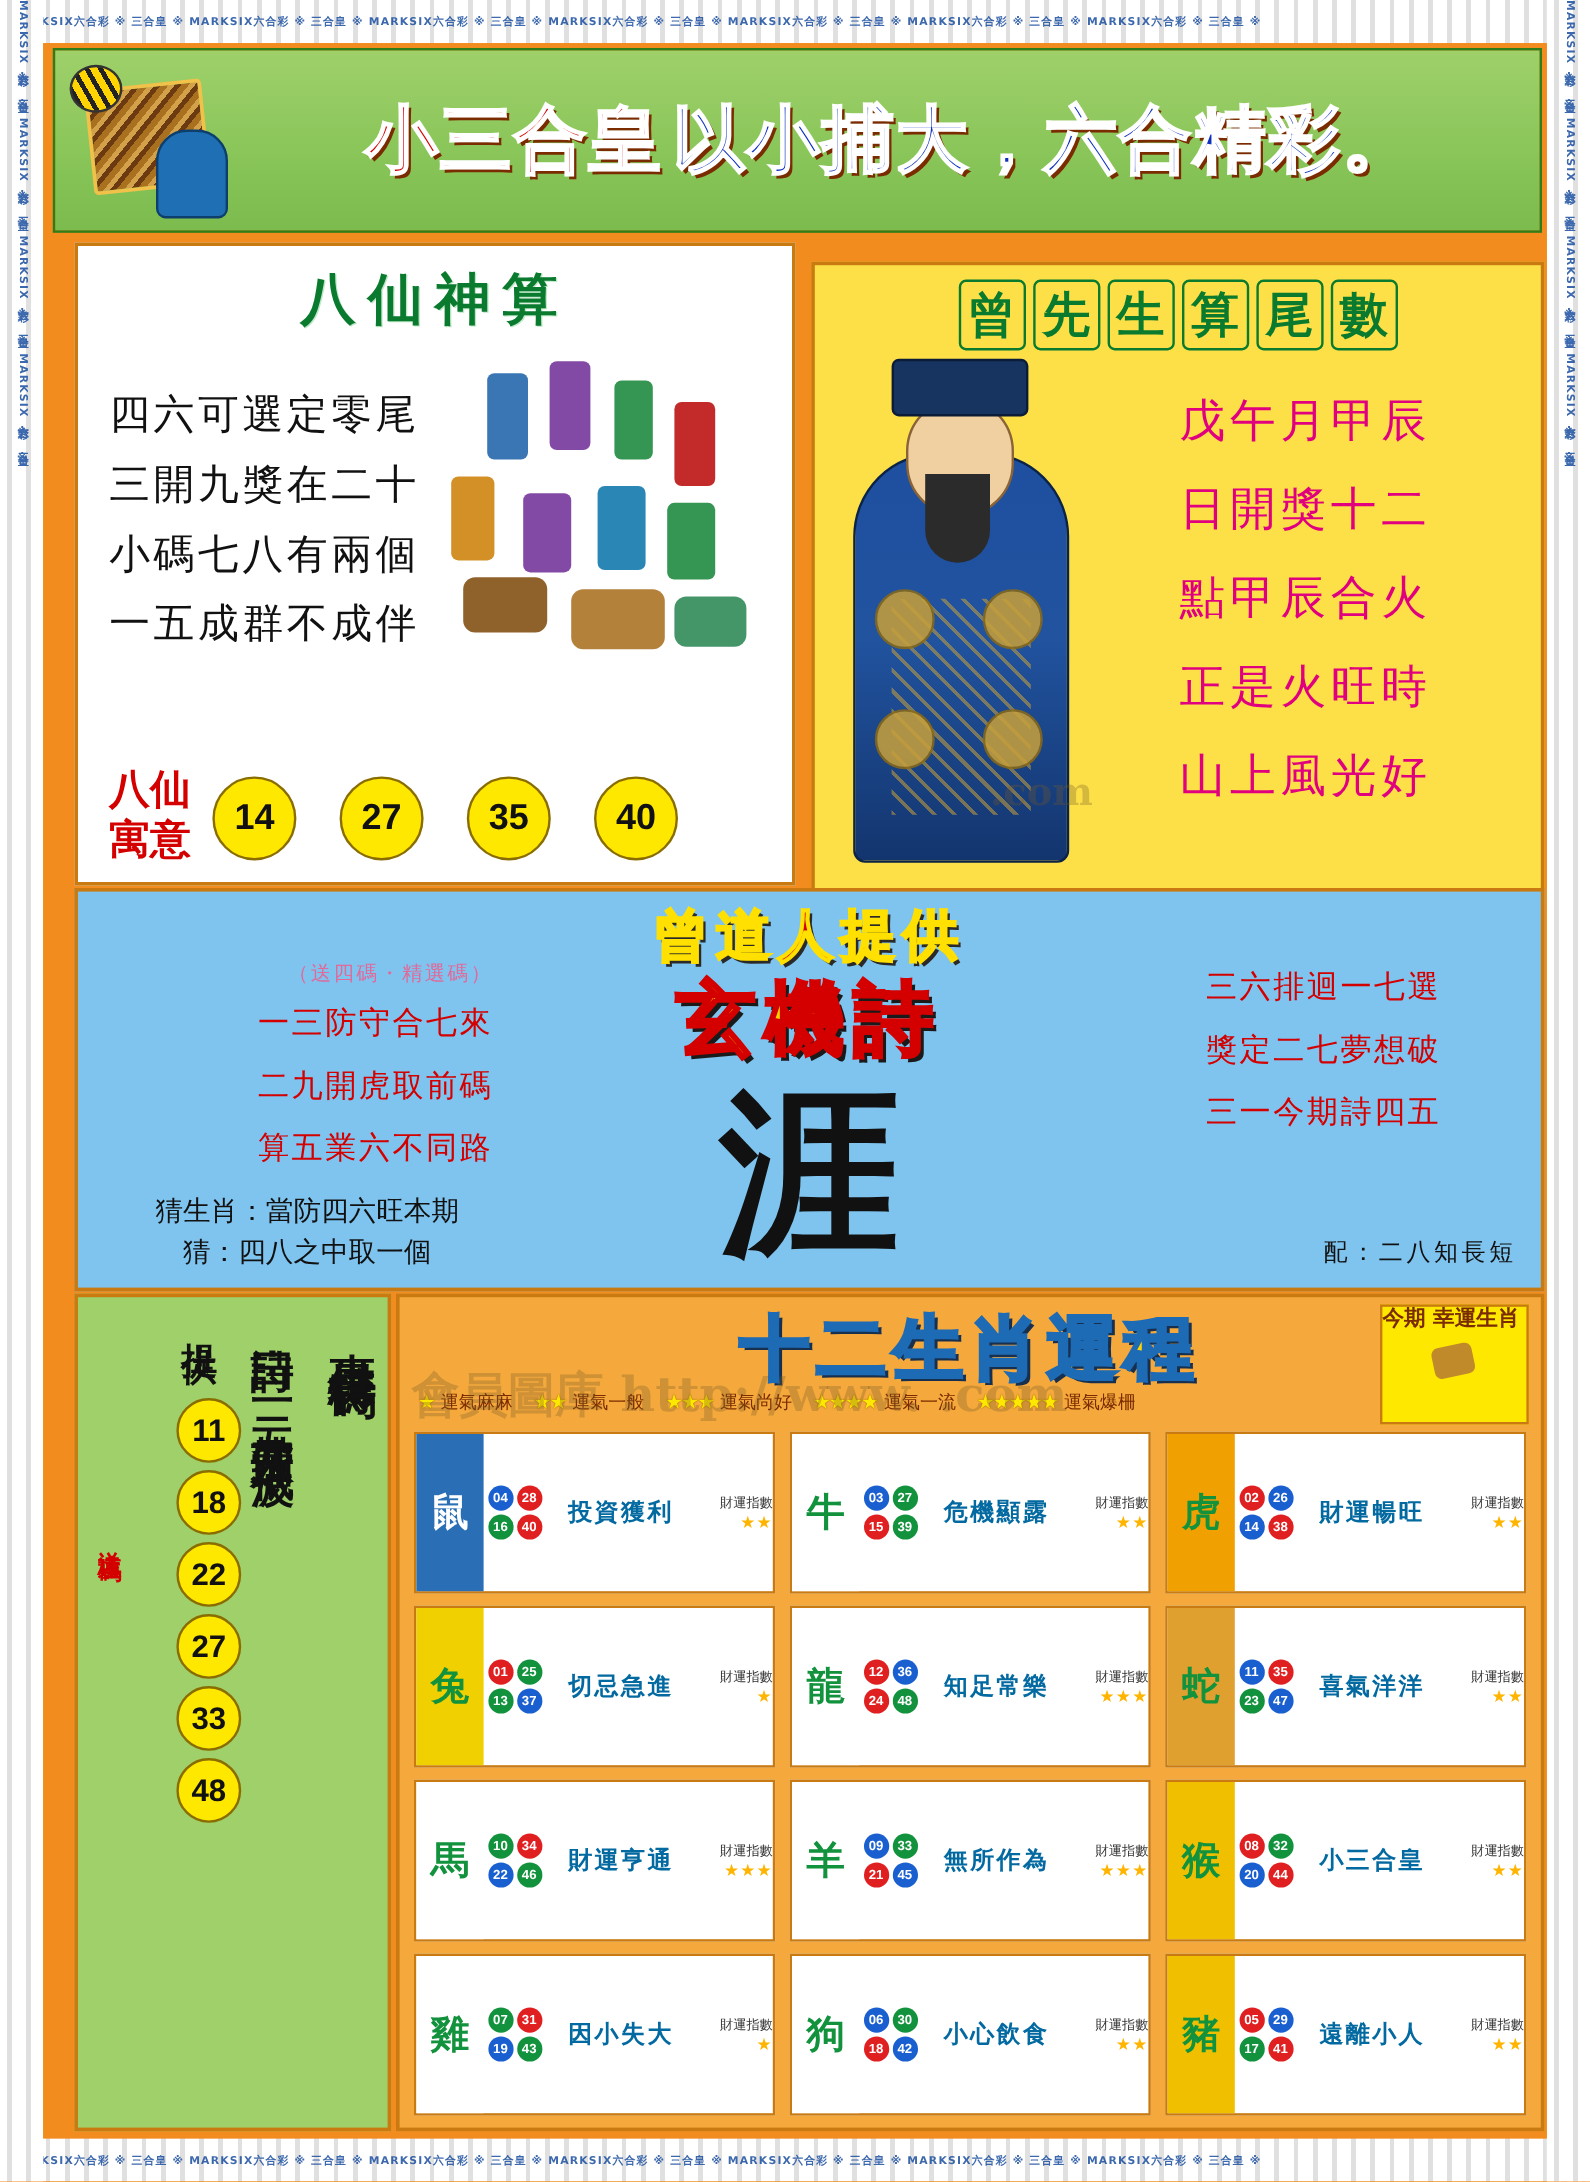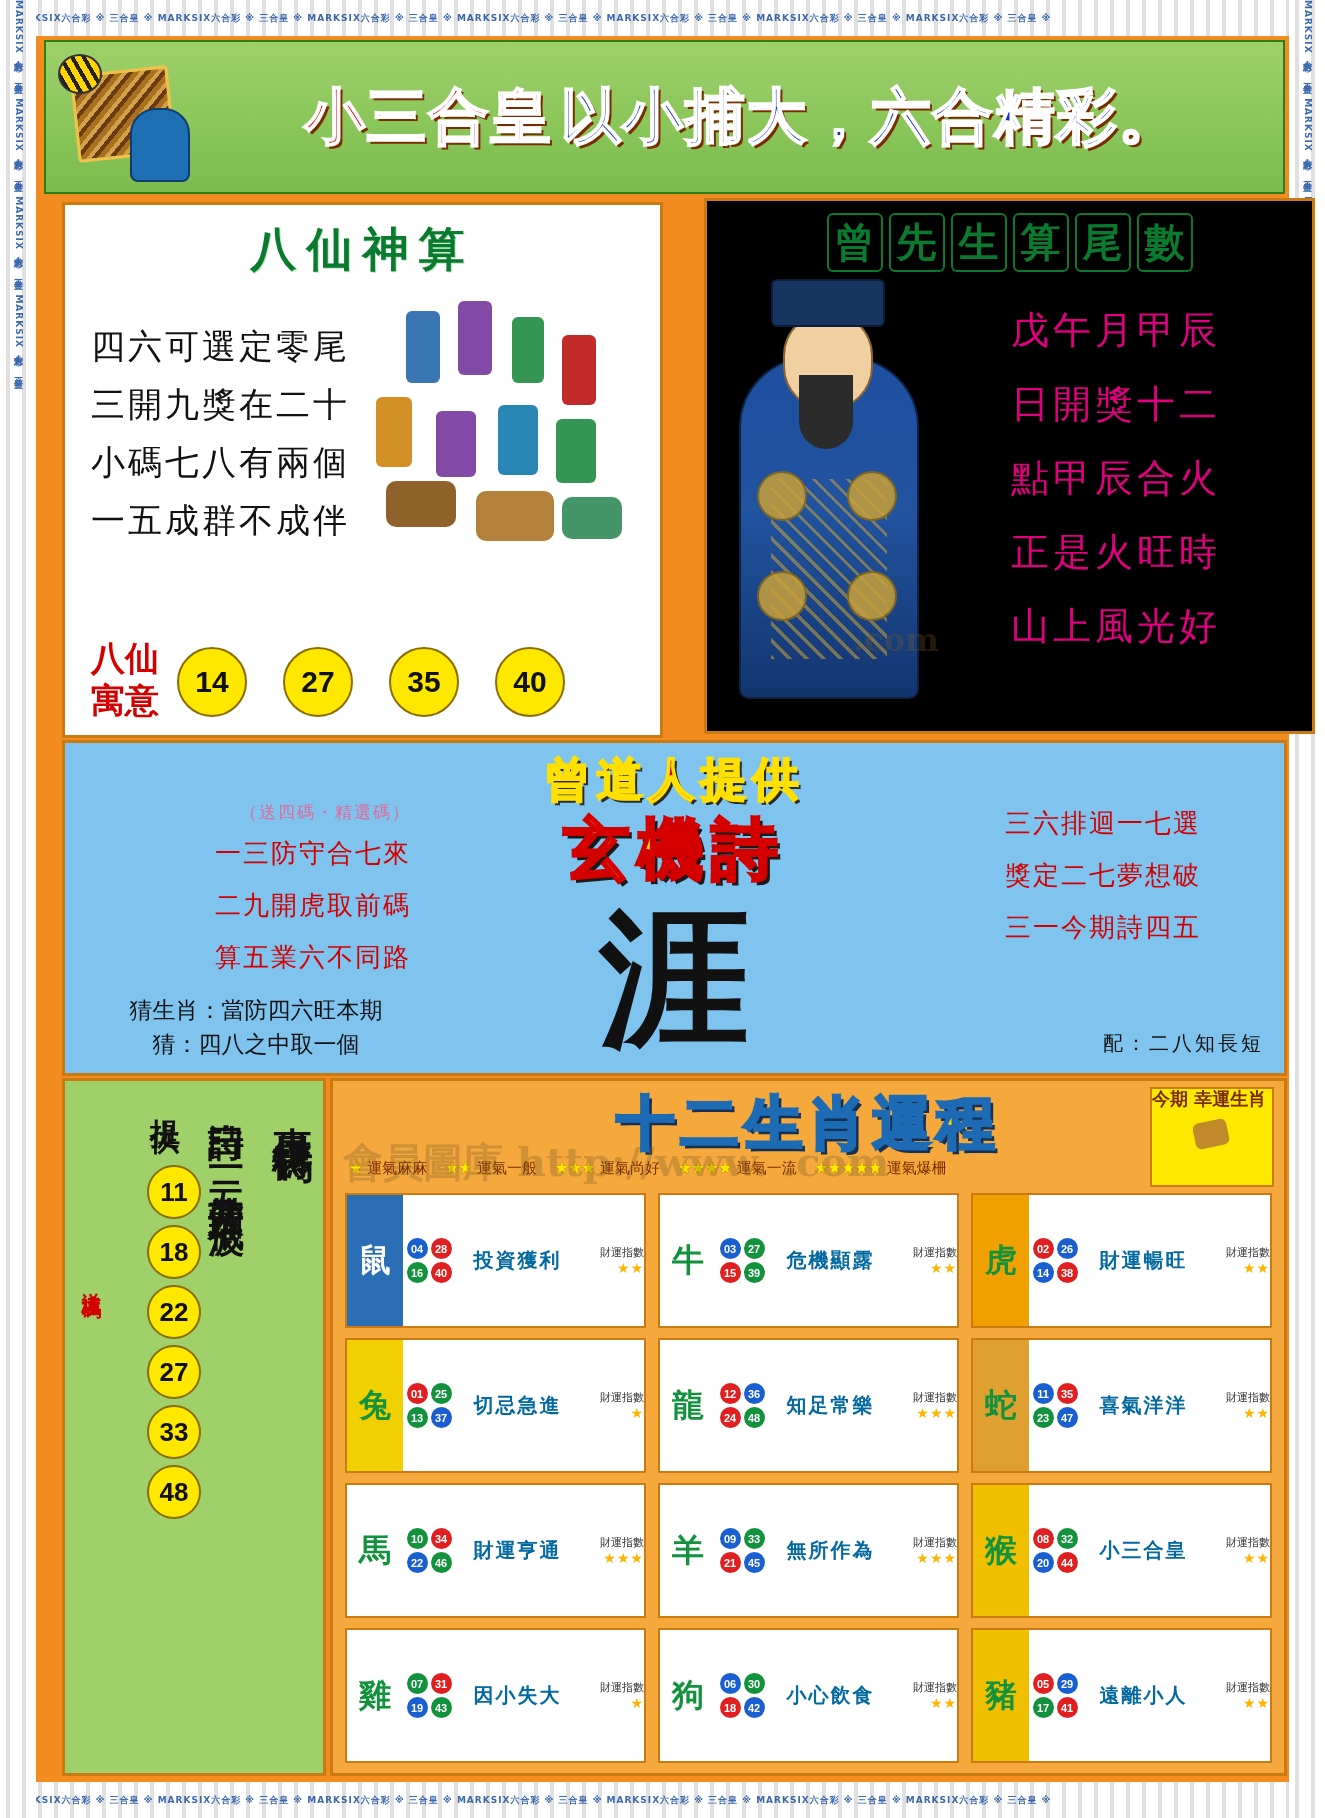--- a/index.html
+++ b/index.html
@@ -67,22 +67,22 @@
     text-shadow:3px 3px 0 #7a2b00;
     letter-spacing:2px;
   }
 
   
   .panel-left{
     position:absolute;left:26px;top:166px;width:595px;height:530px;
     background:#ffffff;border:3px solid #c97a10;
   }
   .panel-right{
-    position:absolute;left:640px;top:162px;width:605px;height:530px;
-    background:#000000;border:3px solid #c97a10;margin-left:28px;
+    position:absolute;left:640px;top:182px;width:605px;height:530px;
+    background:#fde047;border:3px solid #c97a10;
   }
   .bx-title{
     text-align:center;font-family:"DejaVu Serif","Liberation Serif",serif;
     font-weight:bold;font-size:46px;color:#0a7a2e;letter-spacing:10px;
     margin:14px 0 4px;text-shadow:1px 1px 0 #bde7c6;
   }
   .poem-left{
     position:absolute;left:26px;top:112px;width:290px;
     font-family:"DejaVu Serif","Liberation Serif",serif;
     font-size:34px;line-height:58px;color:#111;letter-spacing:3px;

